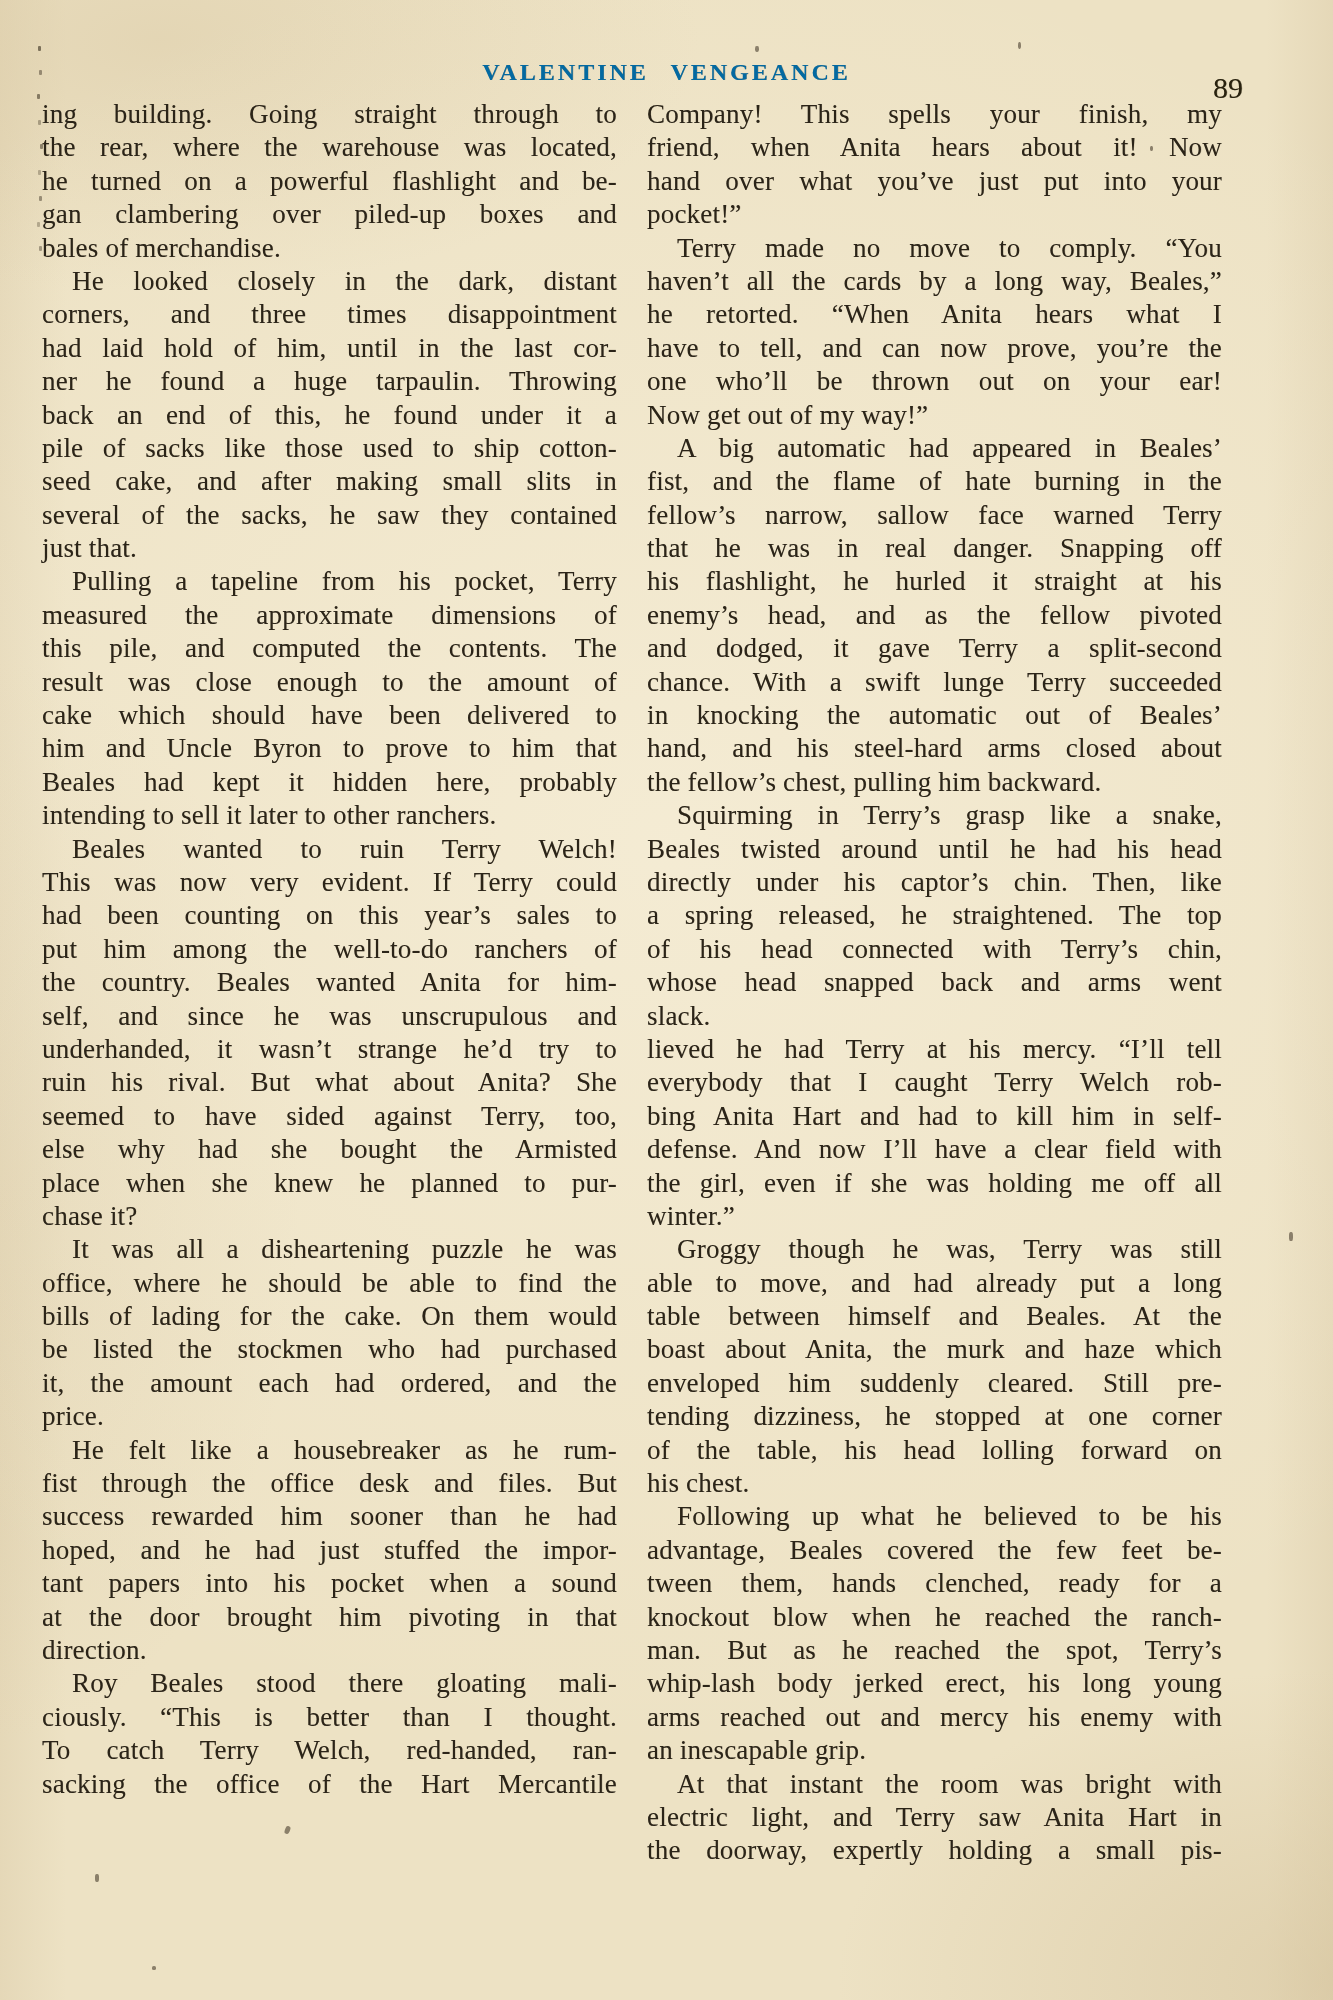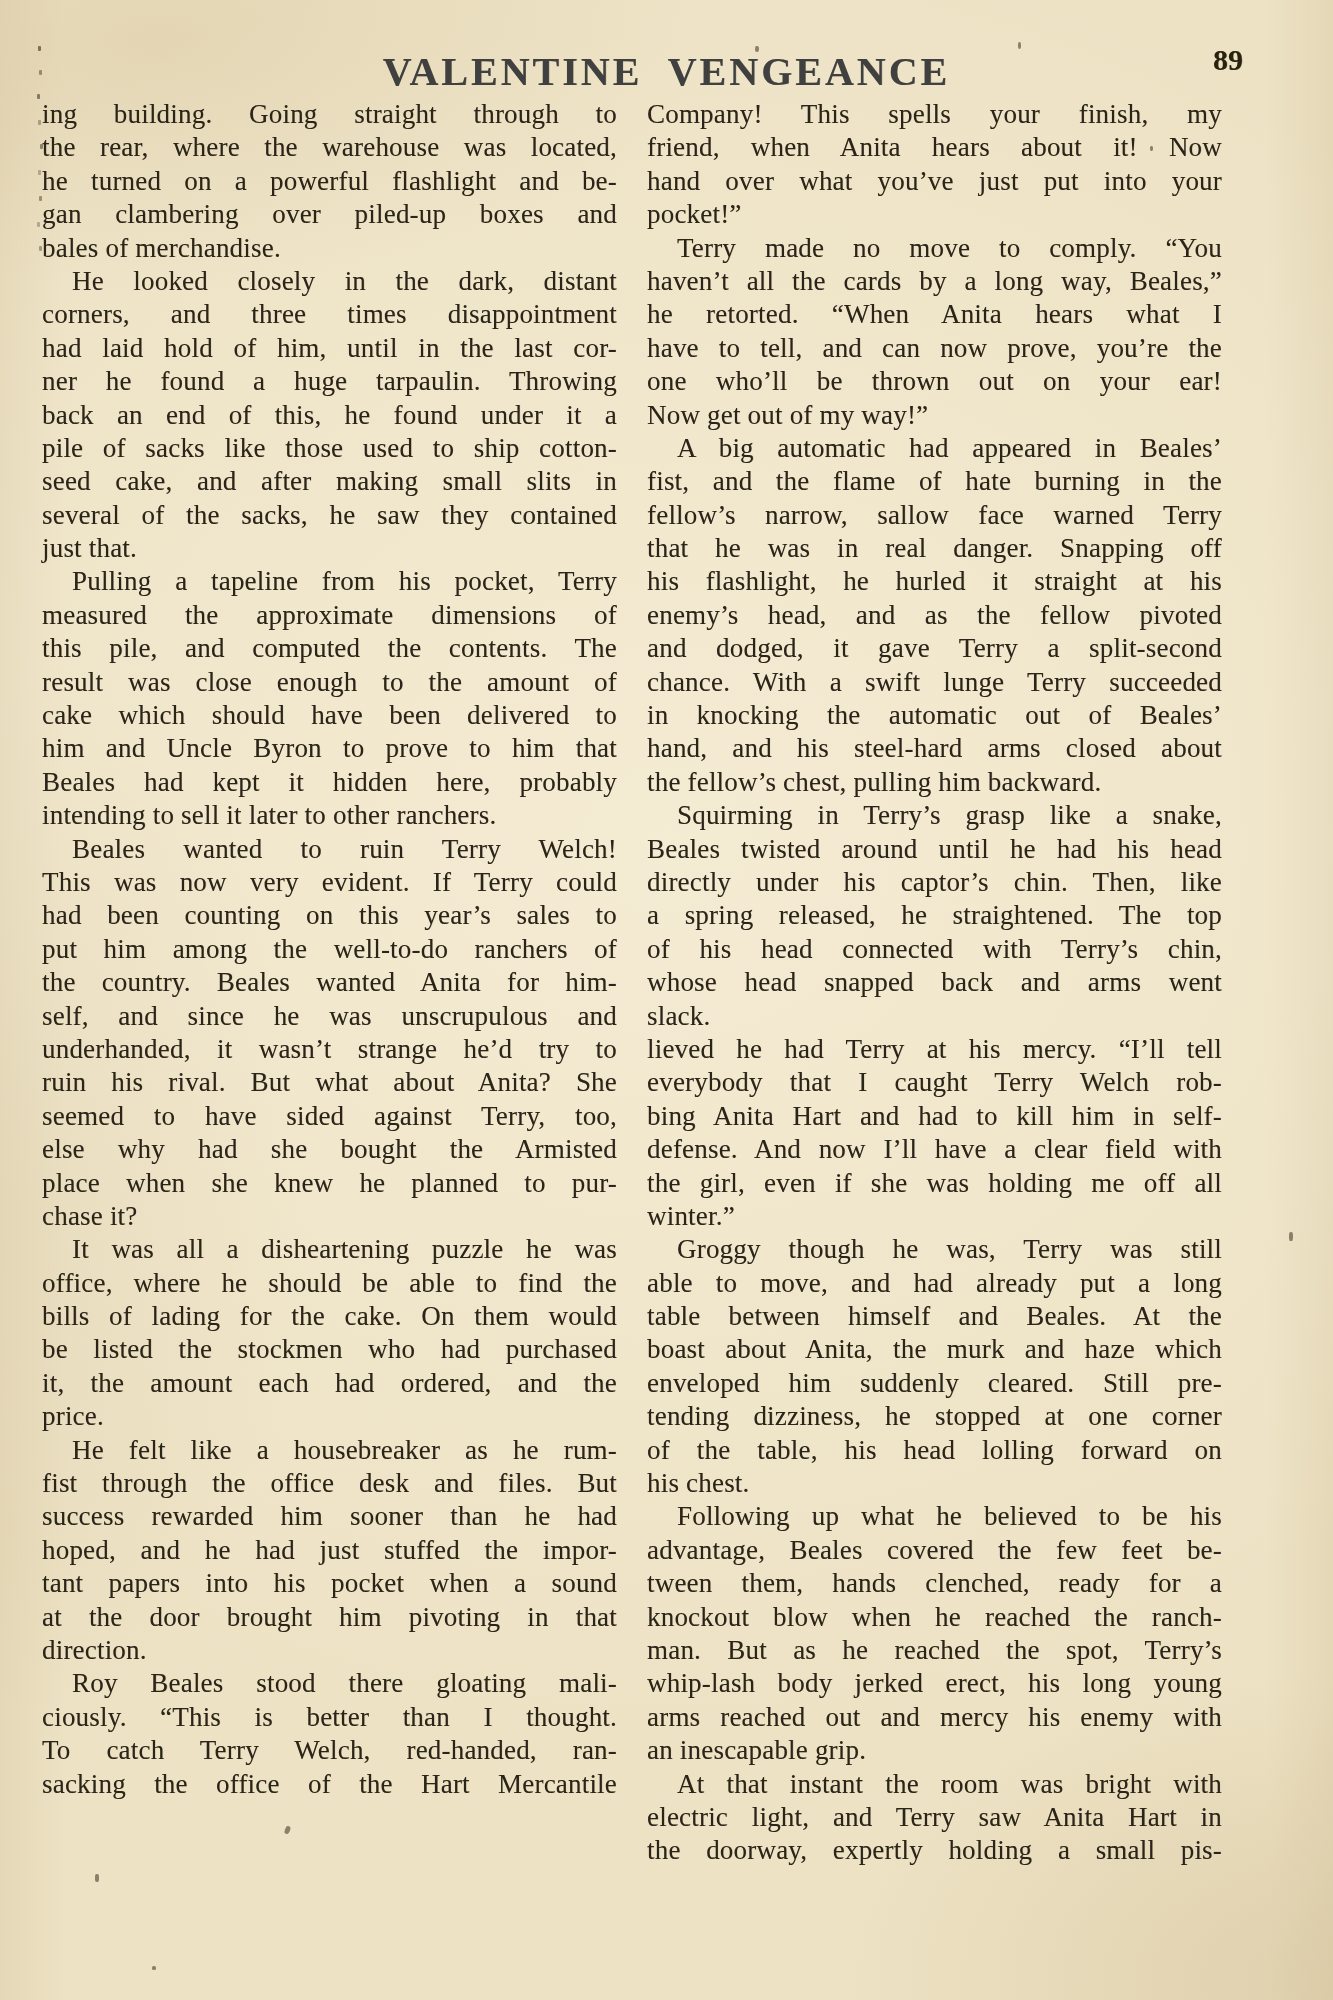--- a/index.html
+++ b/index.html
@@ -22,32 +22,32 @@
   .page { position: relative; width: 100%; height: 100%; }
 
   .page-header {
     position: relative;
     padding-top: 56px;
     height: 40px;
   }
   .page-title {
     text-align: center;
     font-weight: bold;
-    font-size: 40px;
+    font-size: 24px;
     line-height: 32px;
     letter-spacing: 3px;
     word-spacing: 13px;
-    color: #404040;
+    color: #0369a1;
     text-shadow: 0.4px 0.4px 0 rgba(41,34,15,0.35);
   }
   .page-number {
     position: absolute;
-    top: 44px;
+    top: 72px;
     right: 90px;
-    font-weight: bold;
+    font-weight: normal;
     font-size: 30px;
     line-height: 32px;
     color: #29220f;
     text-shadow: 0.4px 0.4px 0 rgba(41,34,15,0.35);
   }
 
   .columns {
     display: flex;
     padding-left: 42px;
     padding-right: 68px;

